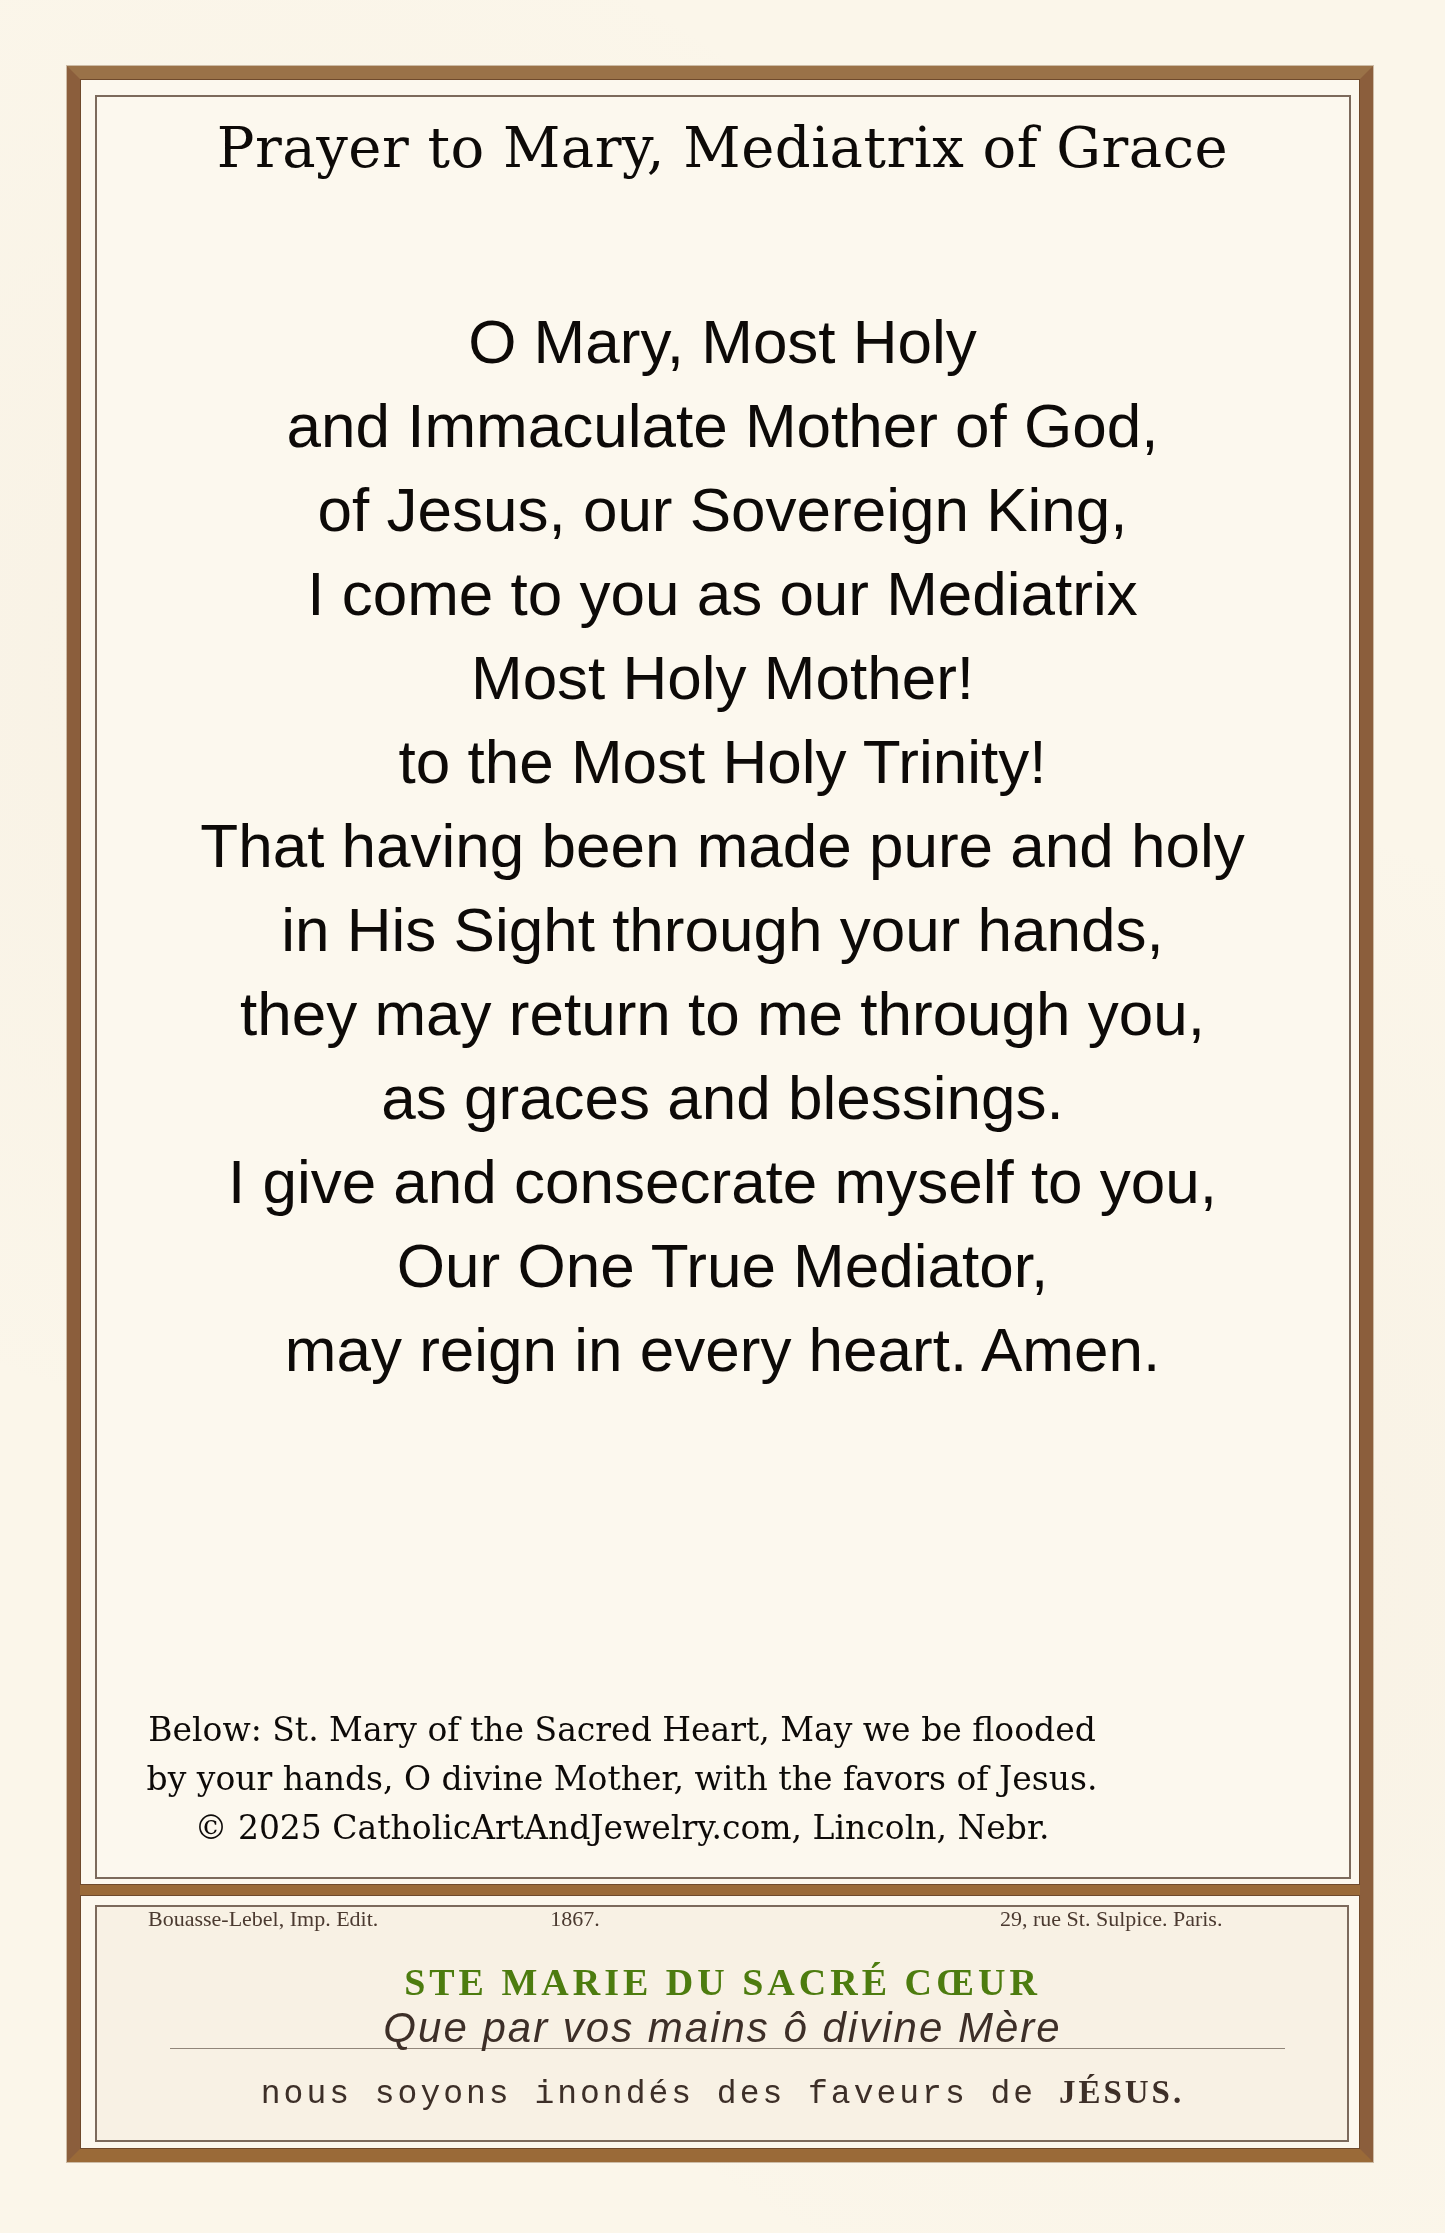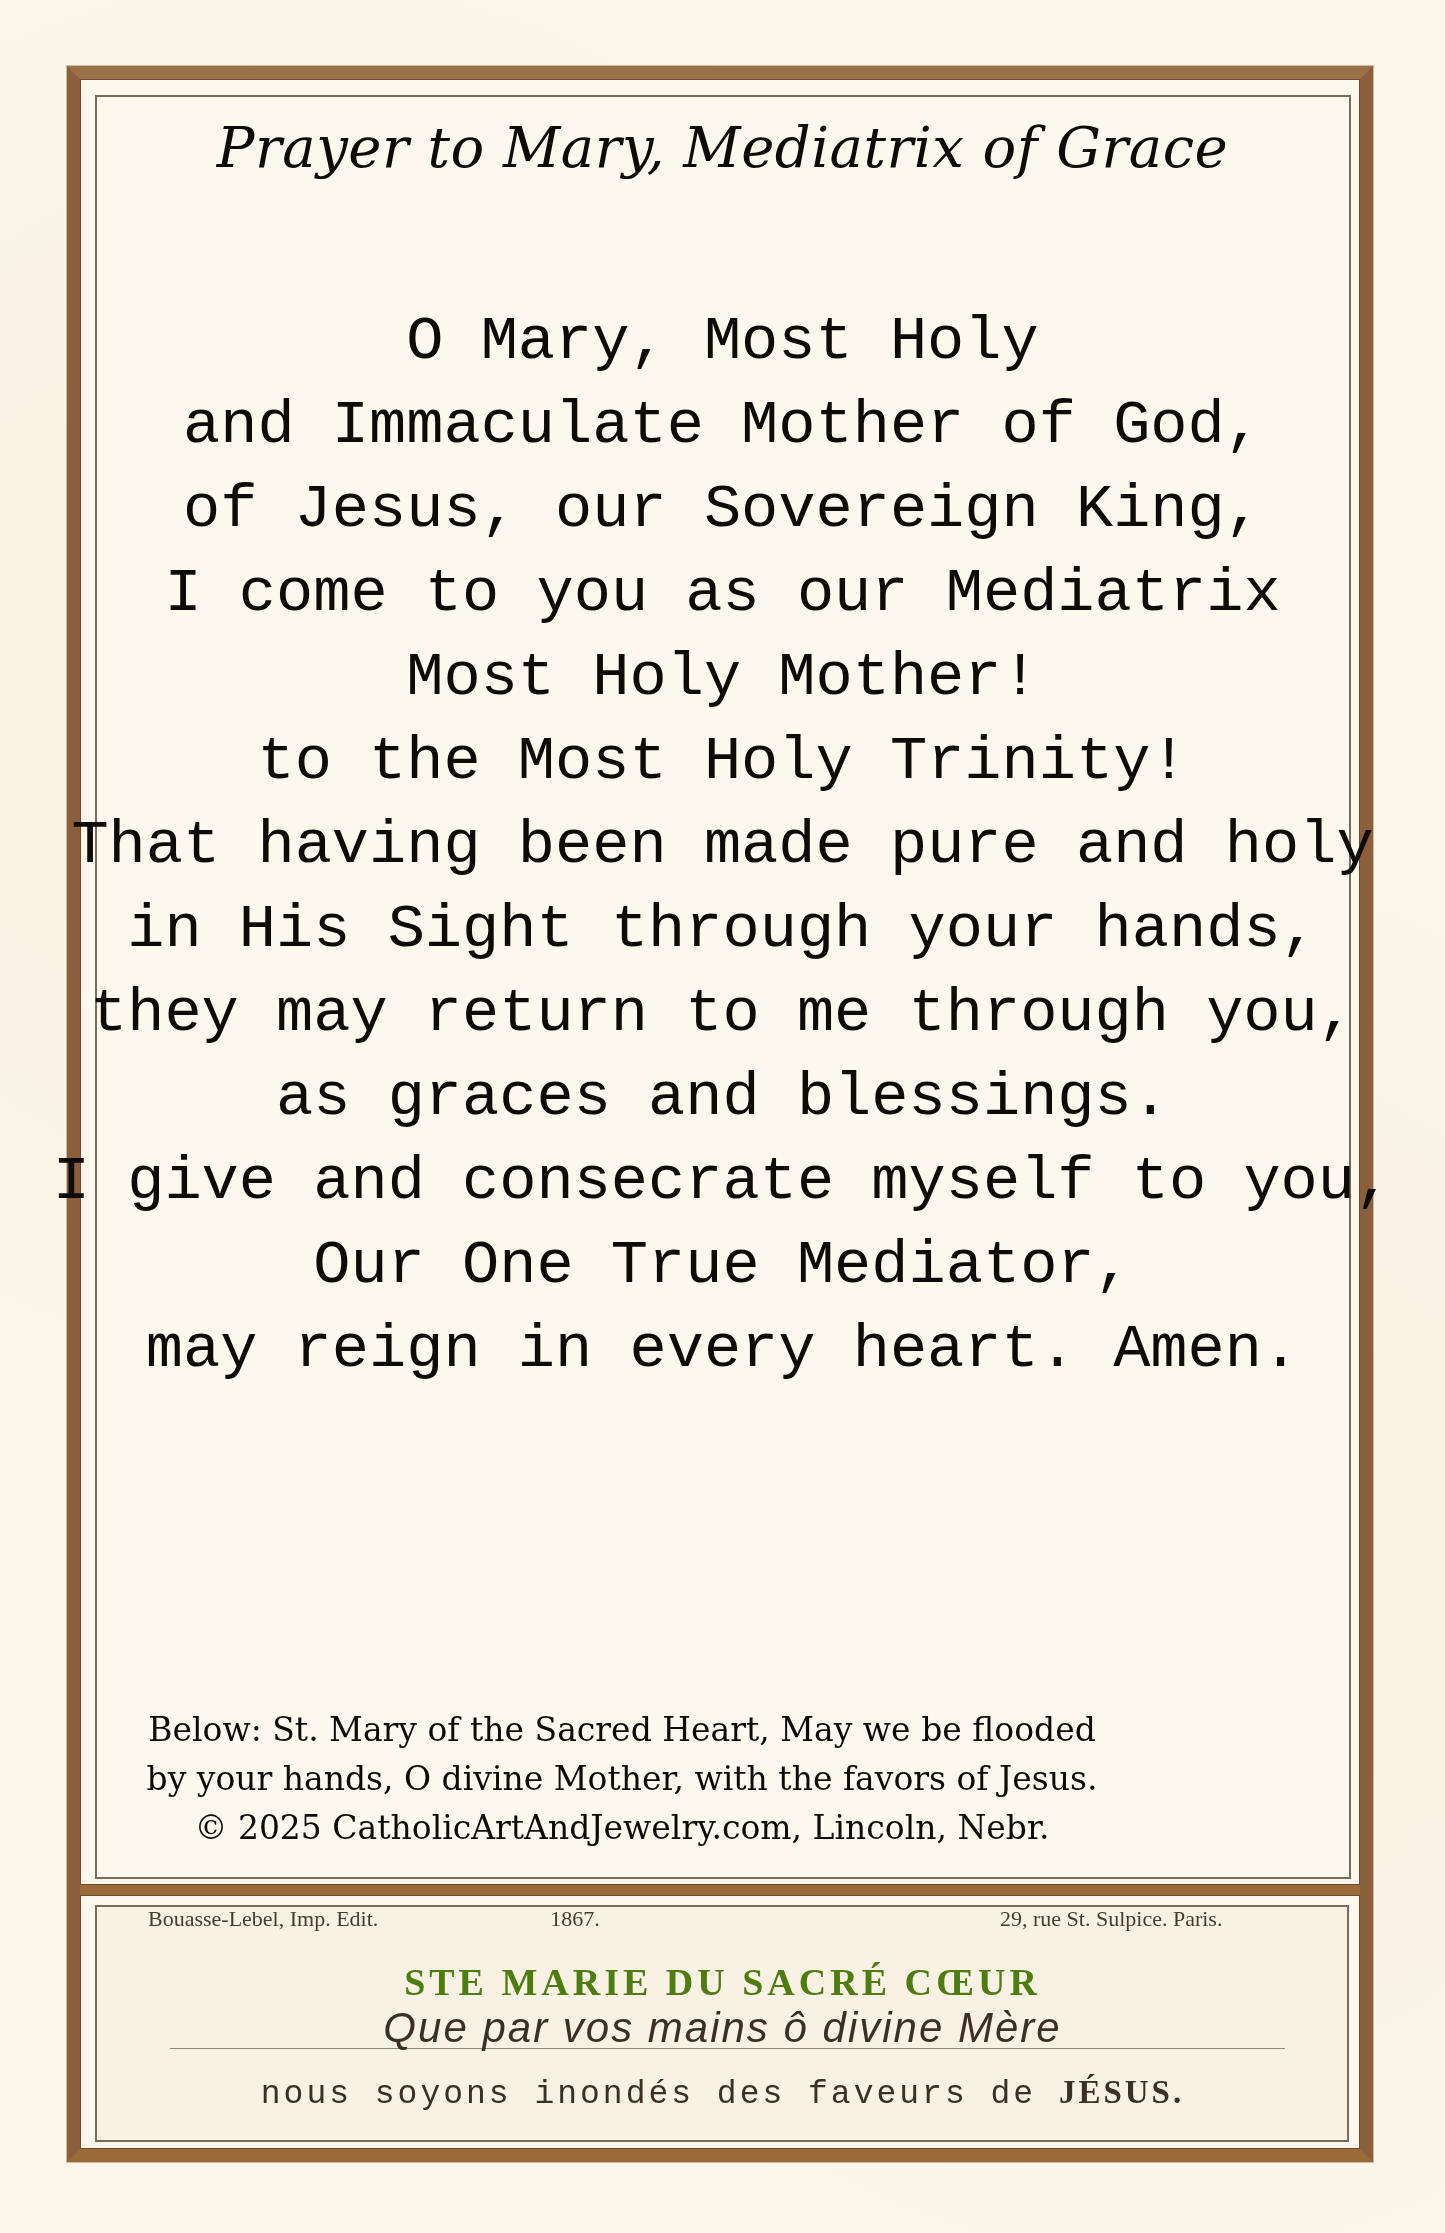--- a/index.html
+++ b/index.html
@@ -28,27 +28,27 @@
   .upper-panel { left: 95px; top: 95px; width: 1256px; height: 1784px; }
   .lower-panel { left: 95px; top: 1905px; width: 1254px; height: 237px; background: #f8f1e4; }
   .divider {
     position: absolute; left: 80px; top: 1884px; width: 1280px; height: 12px;
     background: #9a6a38;
     box-shadow: inset 0 1px 0 #6f4a2c, inset 0 -1px 0 #6f4a2c;
   }
   .title {
     position: absolute; left: 0; top: 112px; width: 1445px; text-align: center;
     font-family: "DejaVu Serif", serif; font-size: 56px; letter-spacing: 0.5px;
-    line-height: 72px; white-space: nowrap; font-style: italic;
+    line-height: 72px; white-space: nowrap;
   }
   .prayer {
     position: absolute; left: 0; top: 300px; width: 1445px; text-align: center;
   }
   .prayer .line {
-    display: block; font-family: Liberation Mono, monospace; font-size: 62px;
+    display: block; font-family: Liberation Sans, sans-serif; font-size: 62px;
     line-height: 84px; height: 84px; white-space: nowrap;
   }
   .caption {
     position: absolute; left: 0; top: 1705px; width: 1244px; text-align: center;
   }
   .caption .line {
     display: block; font-family: "DejaVu Serif", serif; font-size: 33px;
     line-height: 49px; height: 49px; white-space: nowrap;
   }
   .old {

